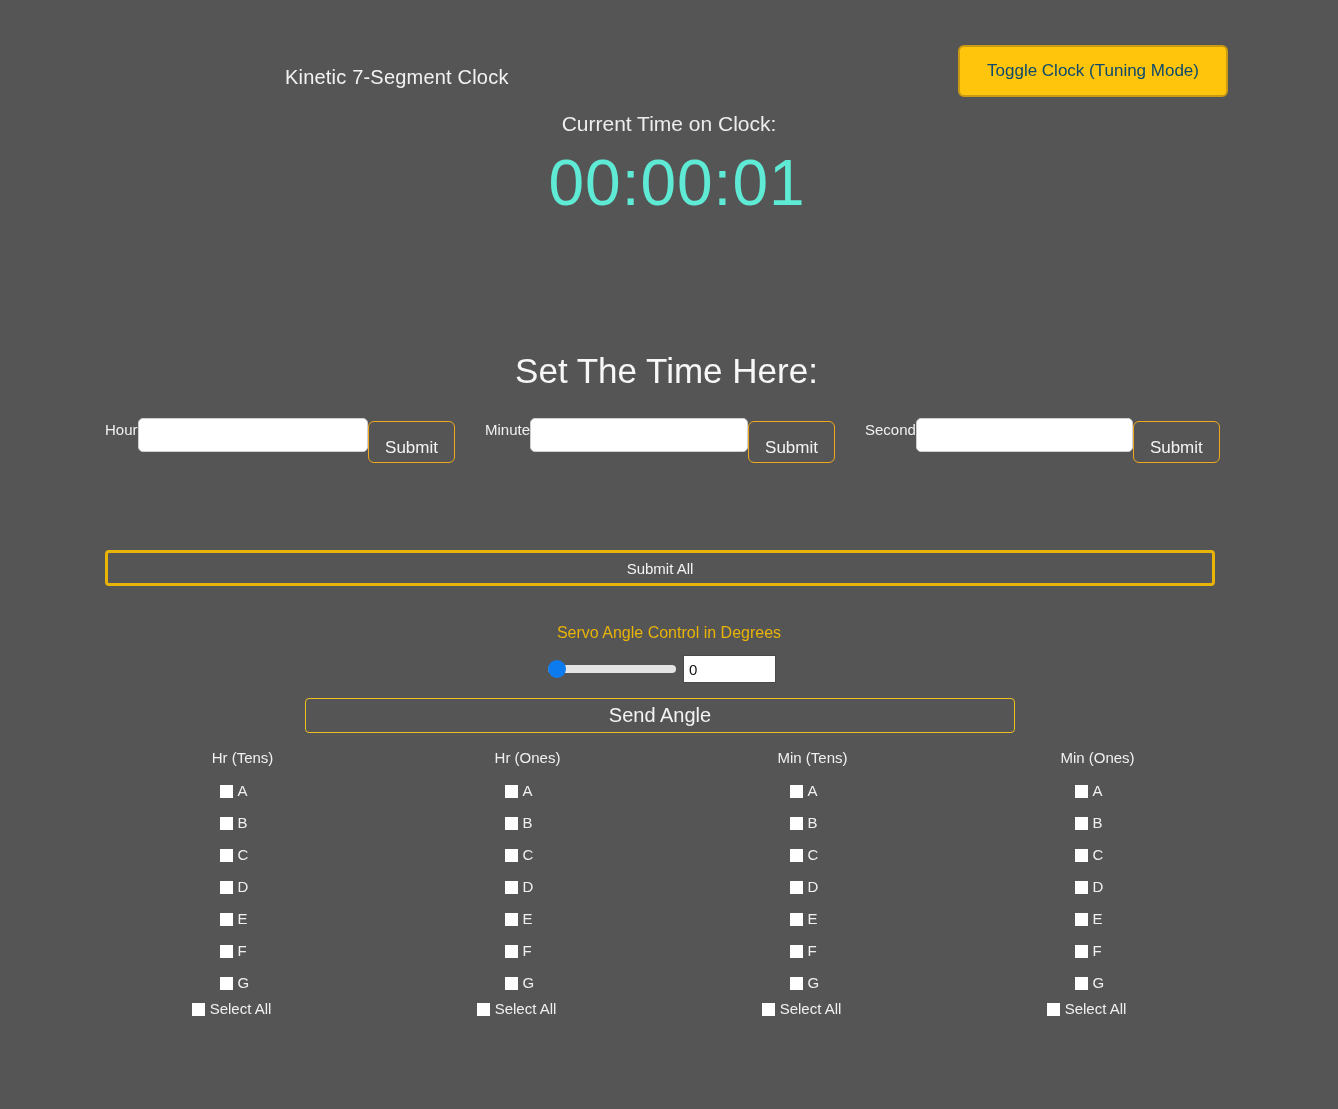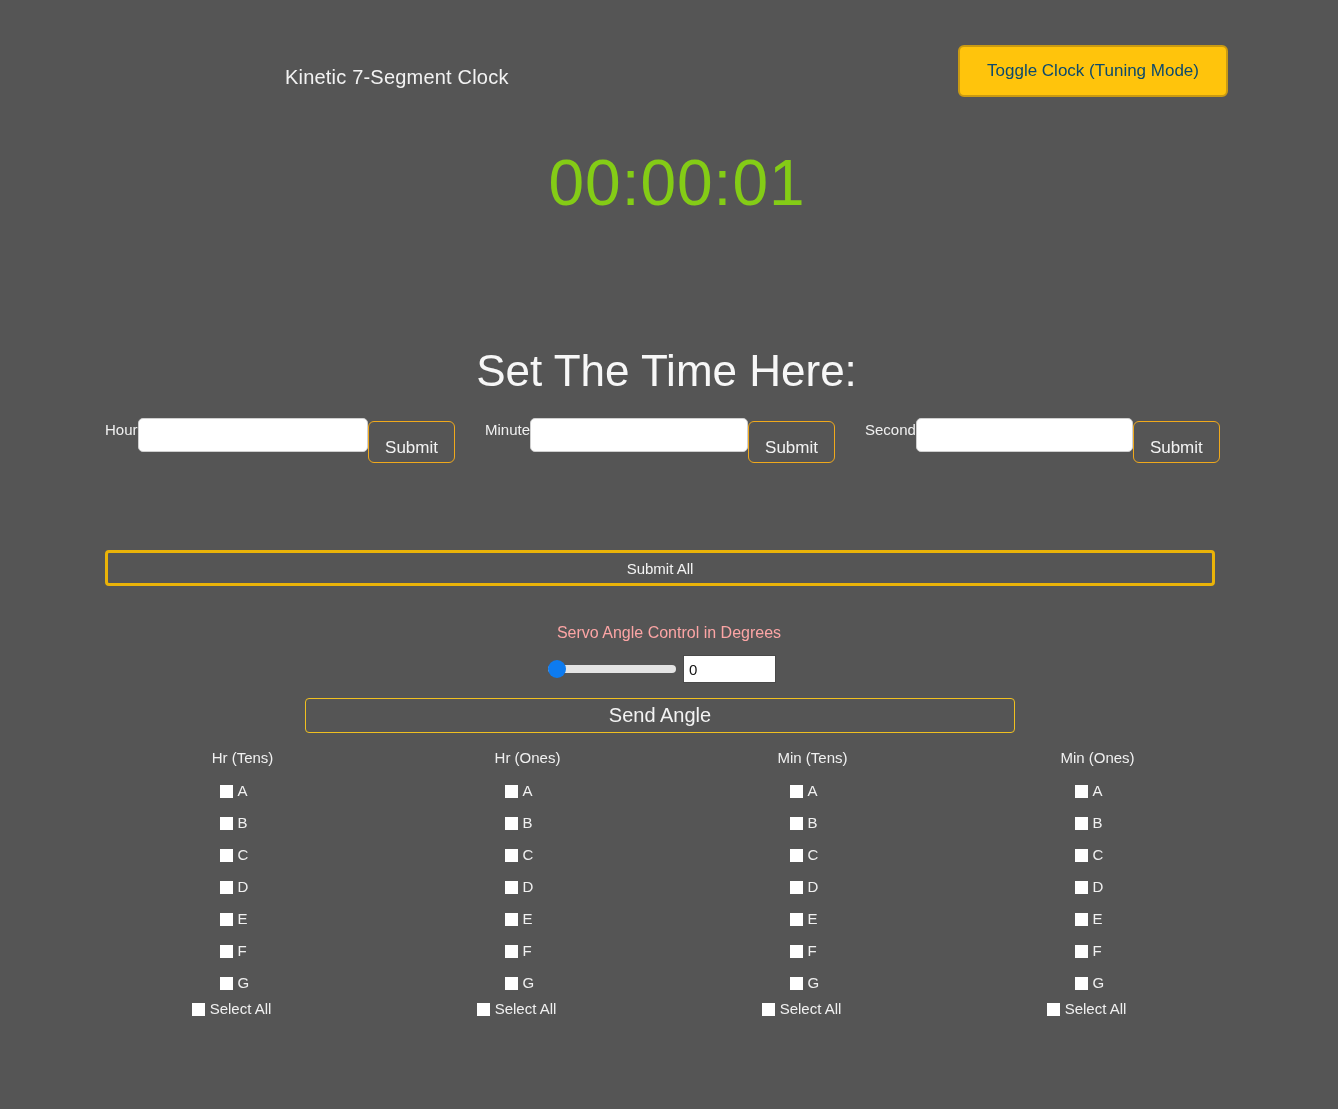--- a/index.html
+++ b/index.html
@@ -48,31 +48,31 @@
     font-weight: 300;
     color: #ededed;
   }
   .current-time-value {
     position: absolute;
     left: 0; top: 146px; width: 1338px;
     text-align: center;
     font-size: 64px;
     font-weight: 300;
     letter-spacing: 1px;
-    color: #84cc16;
+    color: #5eead4;
     line-height: 74px;
     padding-left: 16px;
   }
 
   
   .set-time-heading {
     position: absolute;
     left: 0; top: 346px; width: 1333px;
     text-align: center;
-    font-size: 44px;
+    font-size: 35px;
     font-weight: 300;
     color: #f7f7f7;
     line-height: 50px;
   }
 
   .fields-row {
     position: absolute;
     left: 105px; top: 406px;
     width: 1110px;
     display: flex;
@@ -130,21 +130,21 @@
     padding: 4px;
   }
 
   
   .servo-label {
     position: absolute;
     left: 0; top: 623px; width: 1338px;
     text-align: center;
     font-size: 16px;
     font-weight: 400;
-    color: #fca5a5;
+    color: #eab308;
     line-height: 20px;
   }
   .servo-row {
     position: absolute;
     left: 548px; top: 655px;
     display: flex;
     align-items: center;
   }
   .angle-slider {
     -webkit-appearance: none;
@@ -254,20 +254,21 @@
 </style>
 </head>
 <body>
 
 <div class="page">
 
   <div class="app-title">Kinetic 7-Segment Clock</div>
 
   <button class="toggle-clock-btn">Toggle Clock (Tuning Mode)</button>
 
+  <div class="current-time-label">Current Time on Clock:</div>
   <div class="current-time-value">00:00:01</div>
 
   <div class="set-time-heading">Set The Time Here:</div>
 
   <div class="fields-row">
 
     <div class="field-col">
       <div class="field-label">Hour</div>
       <input class="time-input" type="text" placeholder="" style="">
       <button class="submit-btn">Submit</button>

